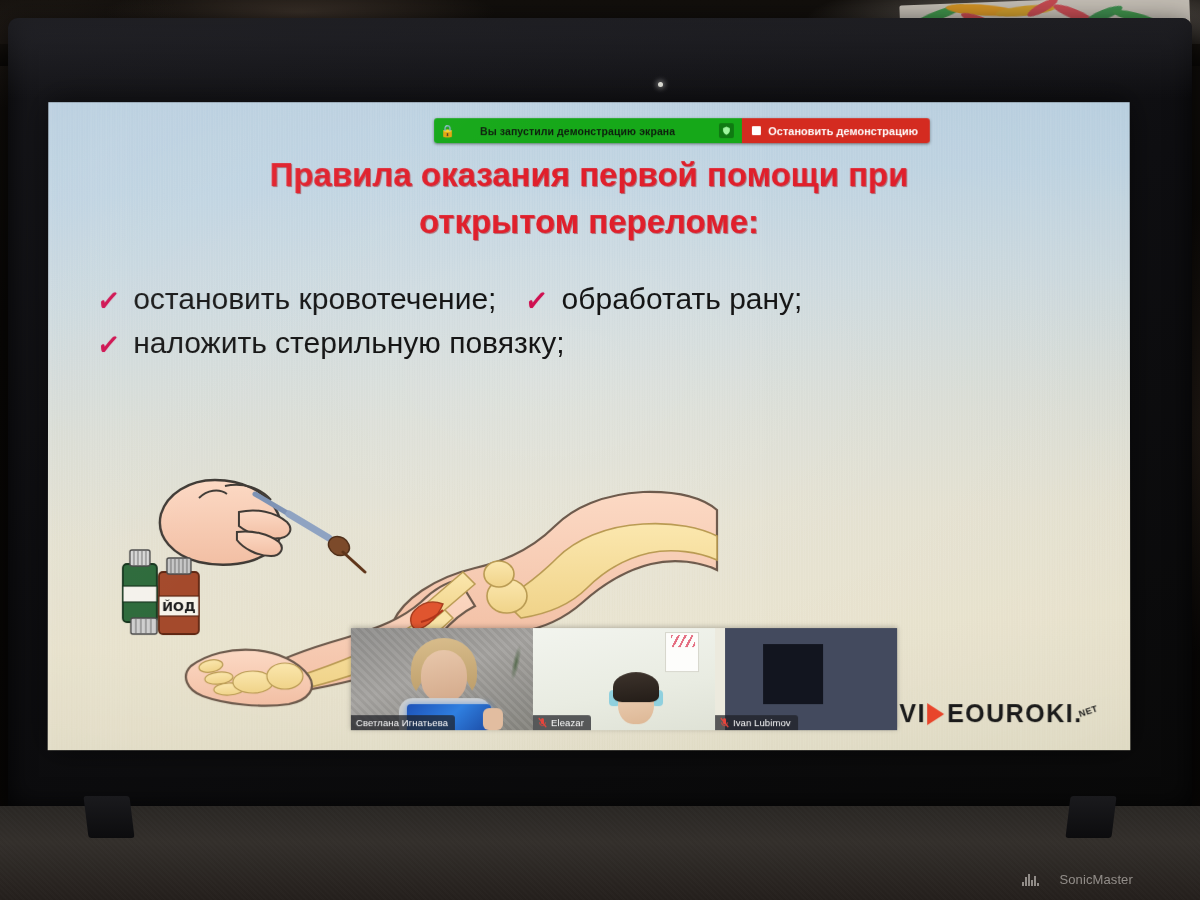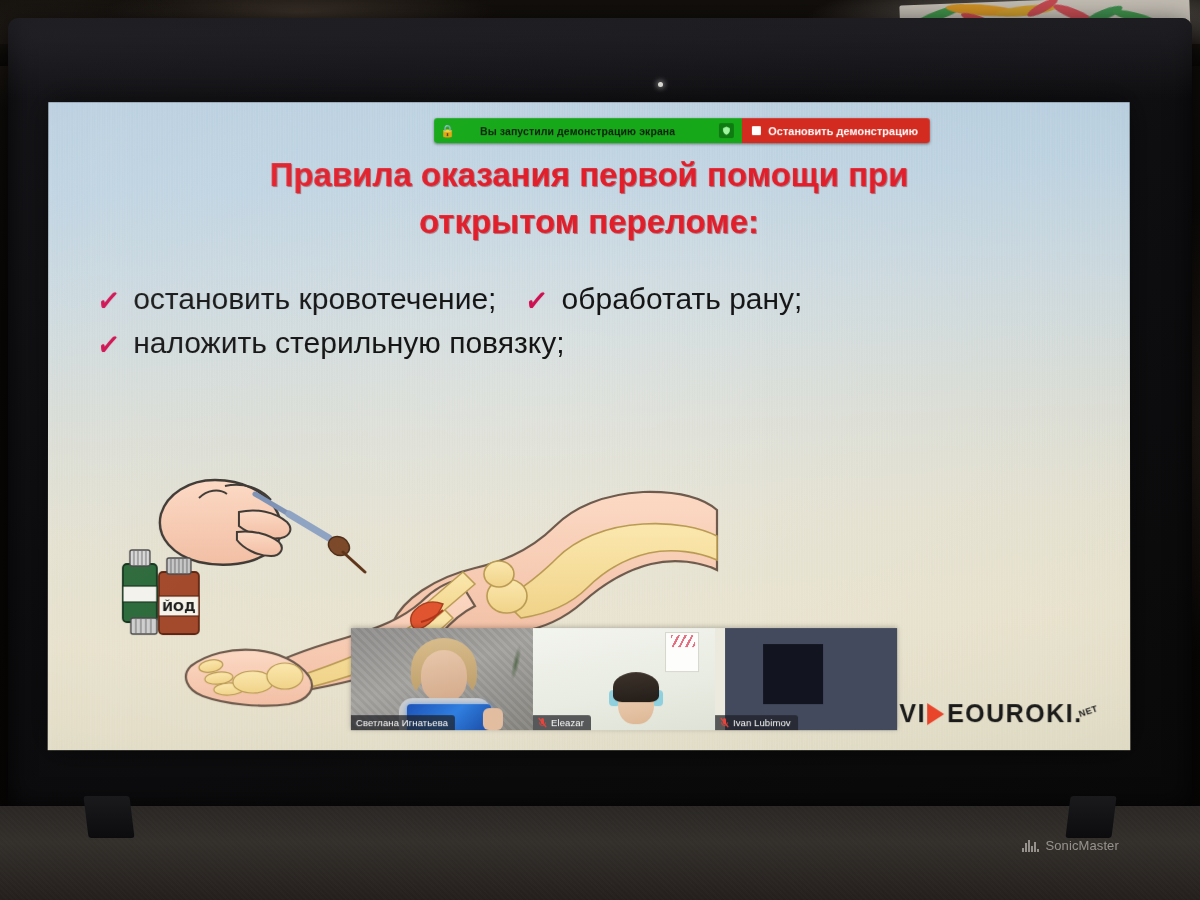--- a/index.html
+++ b/index.html
@@ -44,21 +44,21 @@
     background:
       repeating-linear-gradient(45deg, rgba(255,255,255,.012) 0 2px, rgba(0,0,0,0) 2px 4px),
       linear-gradient(180deg,#2a2724 0%,#332f2b 38%,#241f1c 100%);
   }
   .base-shadow { position:absolute; left:0; top:806px; width:1200px; height:26px;
     background:linear-gradient(180deg,rgba(0,0,0,.85),rgba(0,0,0,0)); }
   .hinge { position:absolute; top:796px; width:46px; height:42px;
     background:linear-gradient(180deg,#1a1a1d,#0c0c0e); border-radius:3px; }
   .hinge.left { left:86px; transform:skewX(7deg); }
   .hinge.right { left:1068px; transform:skewX(-7deg); }
-  .sonic { position:absolute; left:1022px; top:838px; display:flex; align-items:center; gap:7px;
+  .sonic { position:absolute; left:1022px; top:872px; display:flex; align-items:center; gap:21px;
     color:rgba(215,210,205,.60); font-size:13px; letter-spacing:.1px; }
   .wave { display:flex; align-items:flex-end; gap:1.4px; height:12px; }
   .wave i { display:block; width:1.6px; background:rgba(215,210,205,.60); }
 
   
   .screen {
     position:absolute; left:40px; top:84px; width:1082px; height:648px;
     overflow:hidden;
     background:linear-gradient(178deg,
       #bfd3e2 0%, #c3d6e3 14%, #cfdbe0 30%, #dcdfd8 48%,

